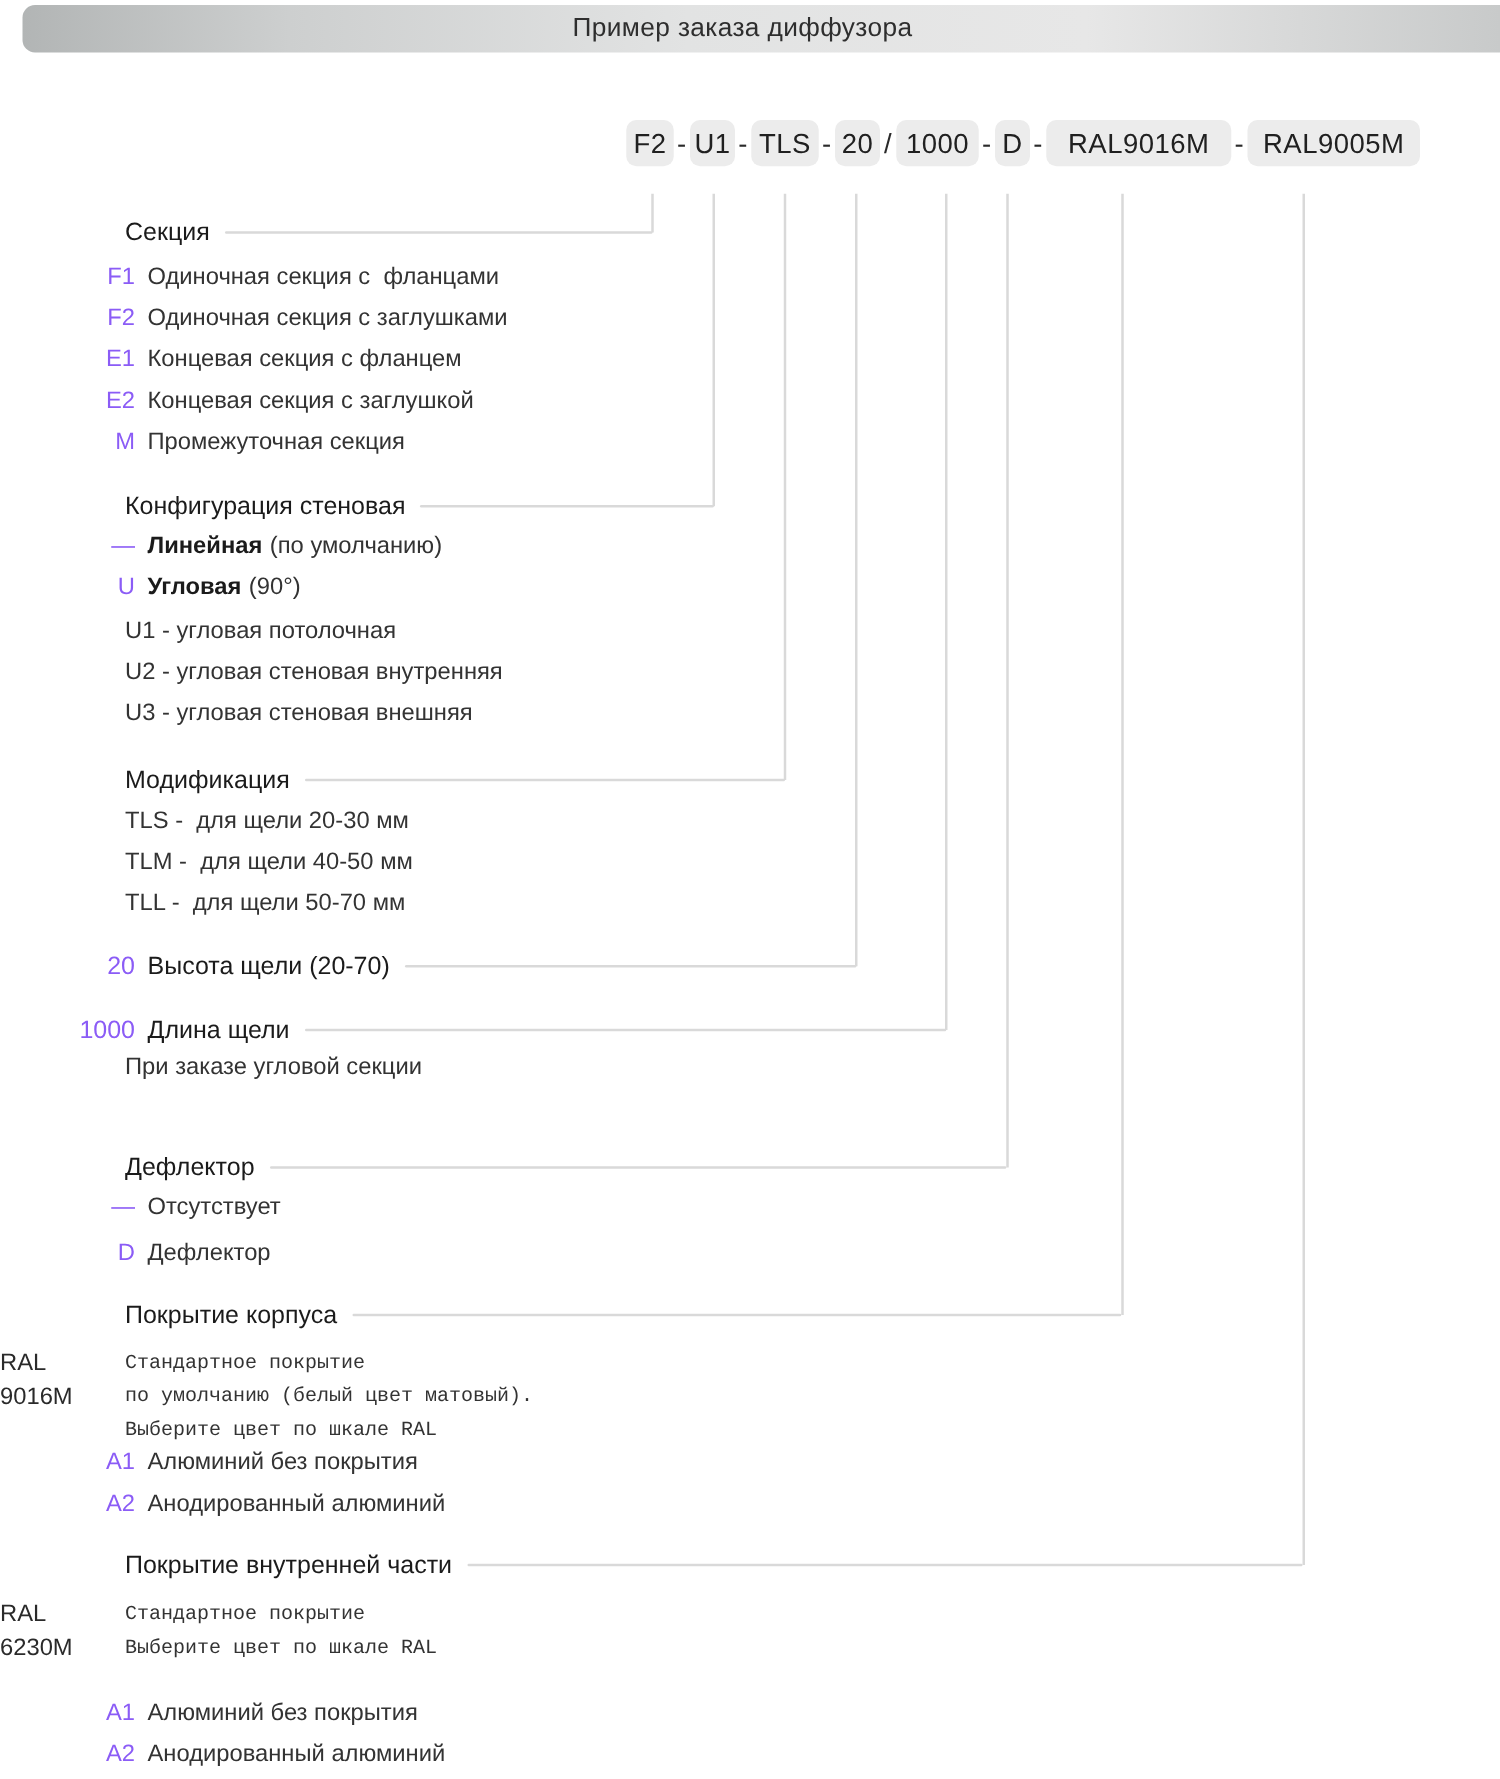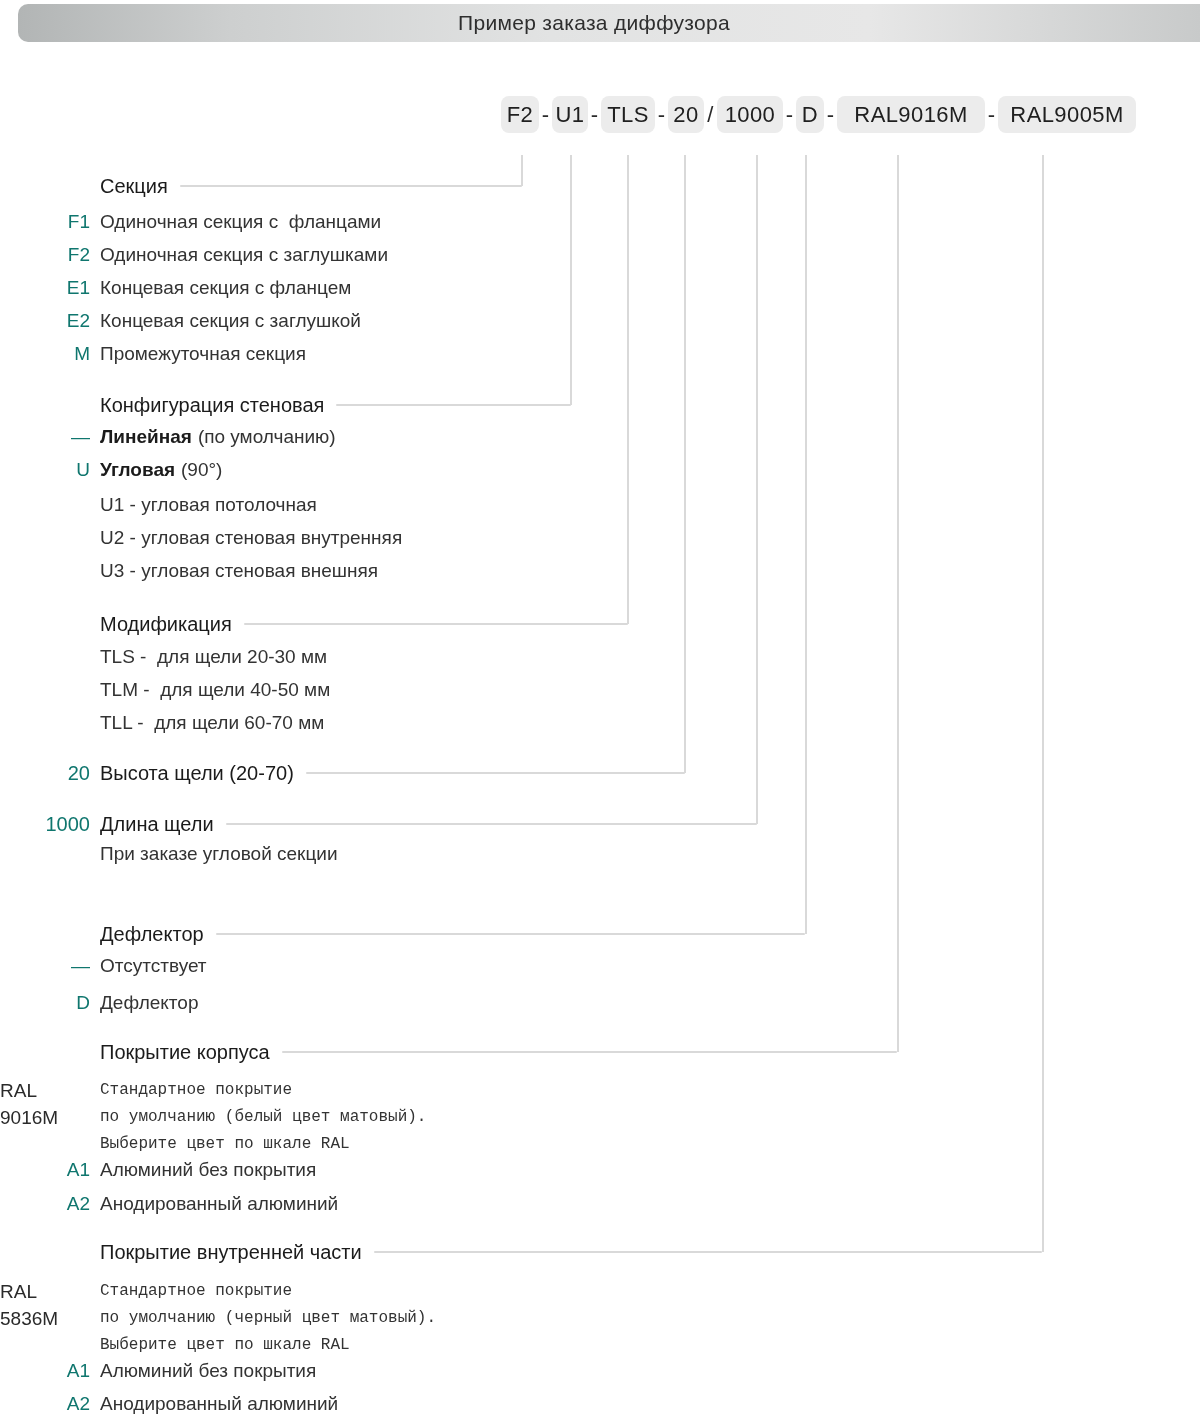--- a/index.html
+++ b/index.html
@@ -25,21 +25,21 @@
   .cbox { background:#ececec; border-radius:8px; display:flex; align-items:center; justify-content:center; }
   .csep { width:13px; display:flex; align-items:center; justify-content:center; font-weight:400; color:#2a2a2a; }
 
   .vline { position:absolute; width:2px; background:#d9d9d9; }
 
   .heading-row { position:absolute; display:flex; align-items:center; height:24px; box-sizing:border-box; }
   .h { font-size:20px; font-weight:400; color:#1b1b1b; white-space:pre; }
   .hline { flex:1 1 auto; height:2px; background:#d9d9d9; margin-left:12px; border-radius:1px; }
 
   .row { position:absolute; left:0; height:24px; display:flex; align-items:center; font-size:19px; }
-  .code { flex:none; width:90px; text-align:right; color:#0f766e; white-space:pre; }
+  .code { flex:none; width:90px; text-align:right; color:#8b5cf6; white-space:pre;padding-left:18px; }
   .code-lg { font-size:20px; }
   .txt { margin-left:10px; color:#333333; white-space:pre; }
   .txt b { font-weight:700; color:#1b1b1b; }
   .rest { margin-left:6px;margin-top:26px; }
   .row-plain { position:absolute; left:100px; height:24px; display:flex; align-items:center;
                font-size:19px; color:#333333; white-space:pre; }
   .note { position:absolute; left:100px; font-size:19px; line-height:29px; color:#333333; }
   .ral-code { position:absolute; left:0; width:90px; font-size:19px; line-height:27px; color:#2a2a2a; }
   .ral-desc { position:absolute; left:100px; font-size:16px; line-height:27px; color:#333333;font-family:Liberation Mono, monospace; }
 </style>
@@ -117,21 +117,21 @@
 <div class="row-plain" style="top:493px">U1 - угловая потолочная</div>
 <div class="row-plain" style="top:526px">U2 - угловая стеновая внутренняя</div>
 <div class="row-plain" style="top:559px">U3 - угловая стеновая внешняя</div>
 
 <div class="heading-row" style="left:100px;top:612px;width:528px">
   <span class="h">Модификация</span>
   <span class="hline"></span>
 </div>
 <div class="row-plain" style="top:645px">TLS -  для щели 20-30 мм</div>
 <div class="row-plain" style="top:678px">TLM -  для щели 40-50 мм</div>
-<div class="row-plain" style="top:711px">TLL -  для щели 60-70 мм</div>
+<div class="row-plain" style="top:711px">TLL -  для щели 50-70 мм</div>
 
 <div class="heading-row" style="left:0;top:761px;width:685px">
   <span class="code code-lg">20</span>
   <span class="h" style="margin-left:10px">Высота щели (20-70)</span>
   <span class="hline"></span>
 </div>
 
 <div class="heading-row" style="left:0;top:812px;width:757px">
   <span class="code code-lg">1000</span>
   <span class="h" style="margin-left:10px">Длина щели</span>
@@ -175,25 +175,24 @@
   <span class="code">A2</span>
   <span class="txt">Анодированный алюминий</span>
 </div>
 
 <div class="heading-row" style="left:100px;top:1240px;width:942px">
   <span class="h">Покрытие внутренней части</span>
   <span class="hline"></span>
 </div>
 <div class="ral-code" style="top:1278px">
   <div>RAL</div>
-  <div>5836M</div>
+  <div>6230M</div>
 </div>
 <div class="ral-desc" style="top:1278px">
   <div>Стандартное покрытие</div>
-  <div>по умолчанию (черный цвет матовый).</div>
   <div>Выберите цвет по шкале RAL</div>
 </div>
 <div class="row" style="top:1359px">
   <span class="code">A1</span>
   <span class="txt">Алюминий без покрытия</span>
 </div>
 <div class="row" style="top:1392px">
   <span class="code">A2</span>
   <span class="txt">Анодированный алюминий</span>
 </div>

